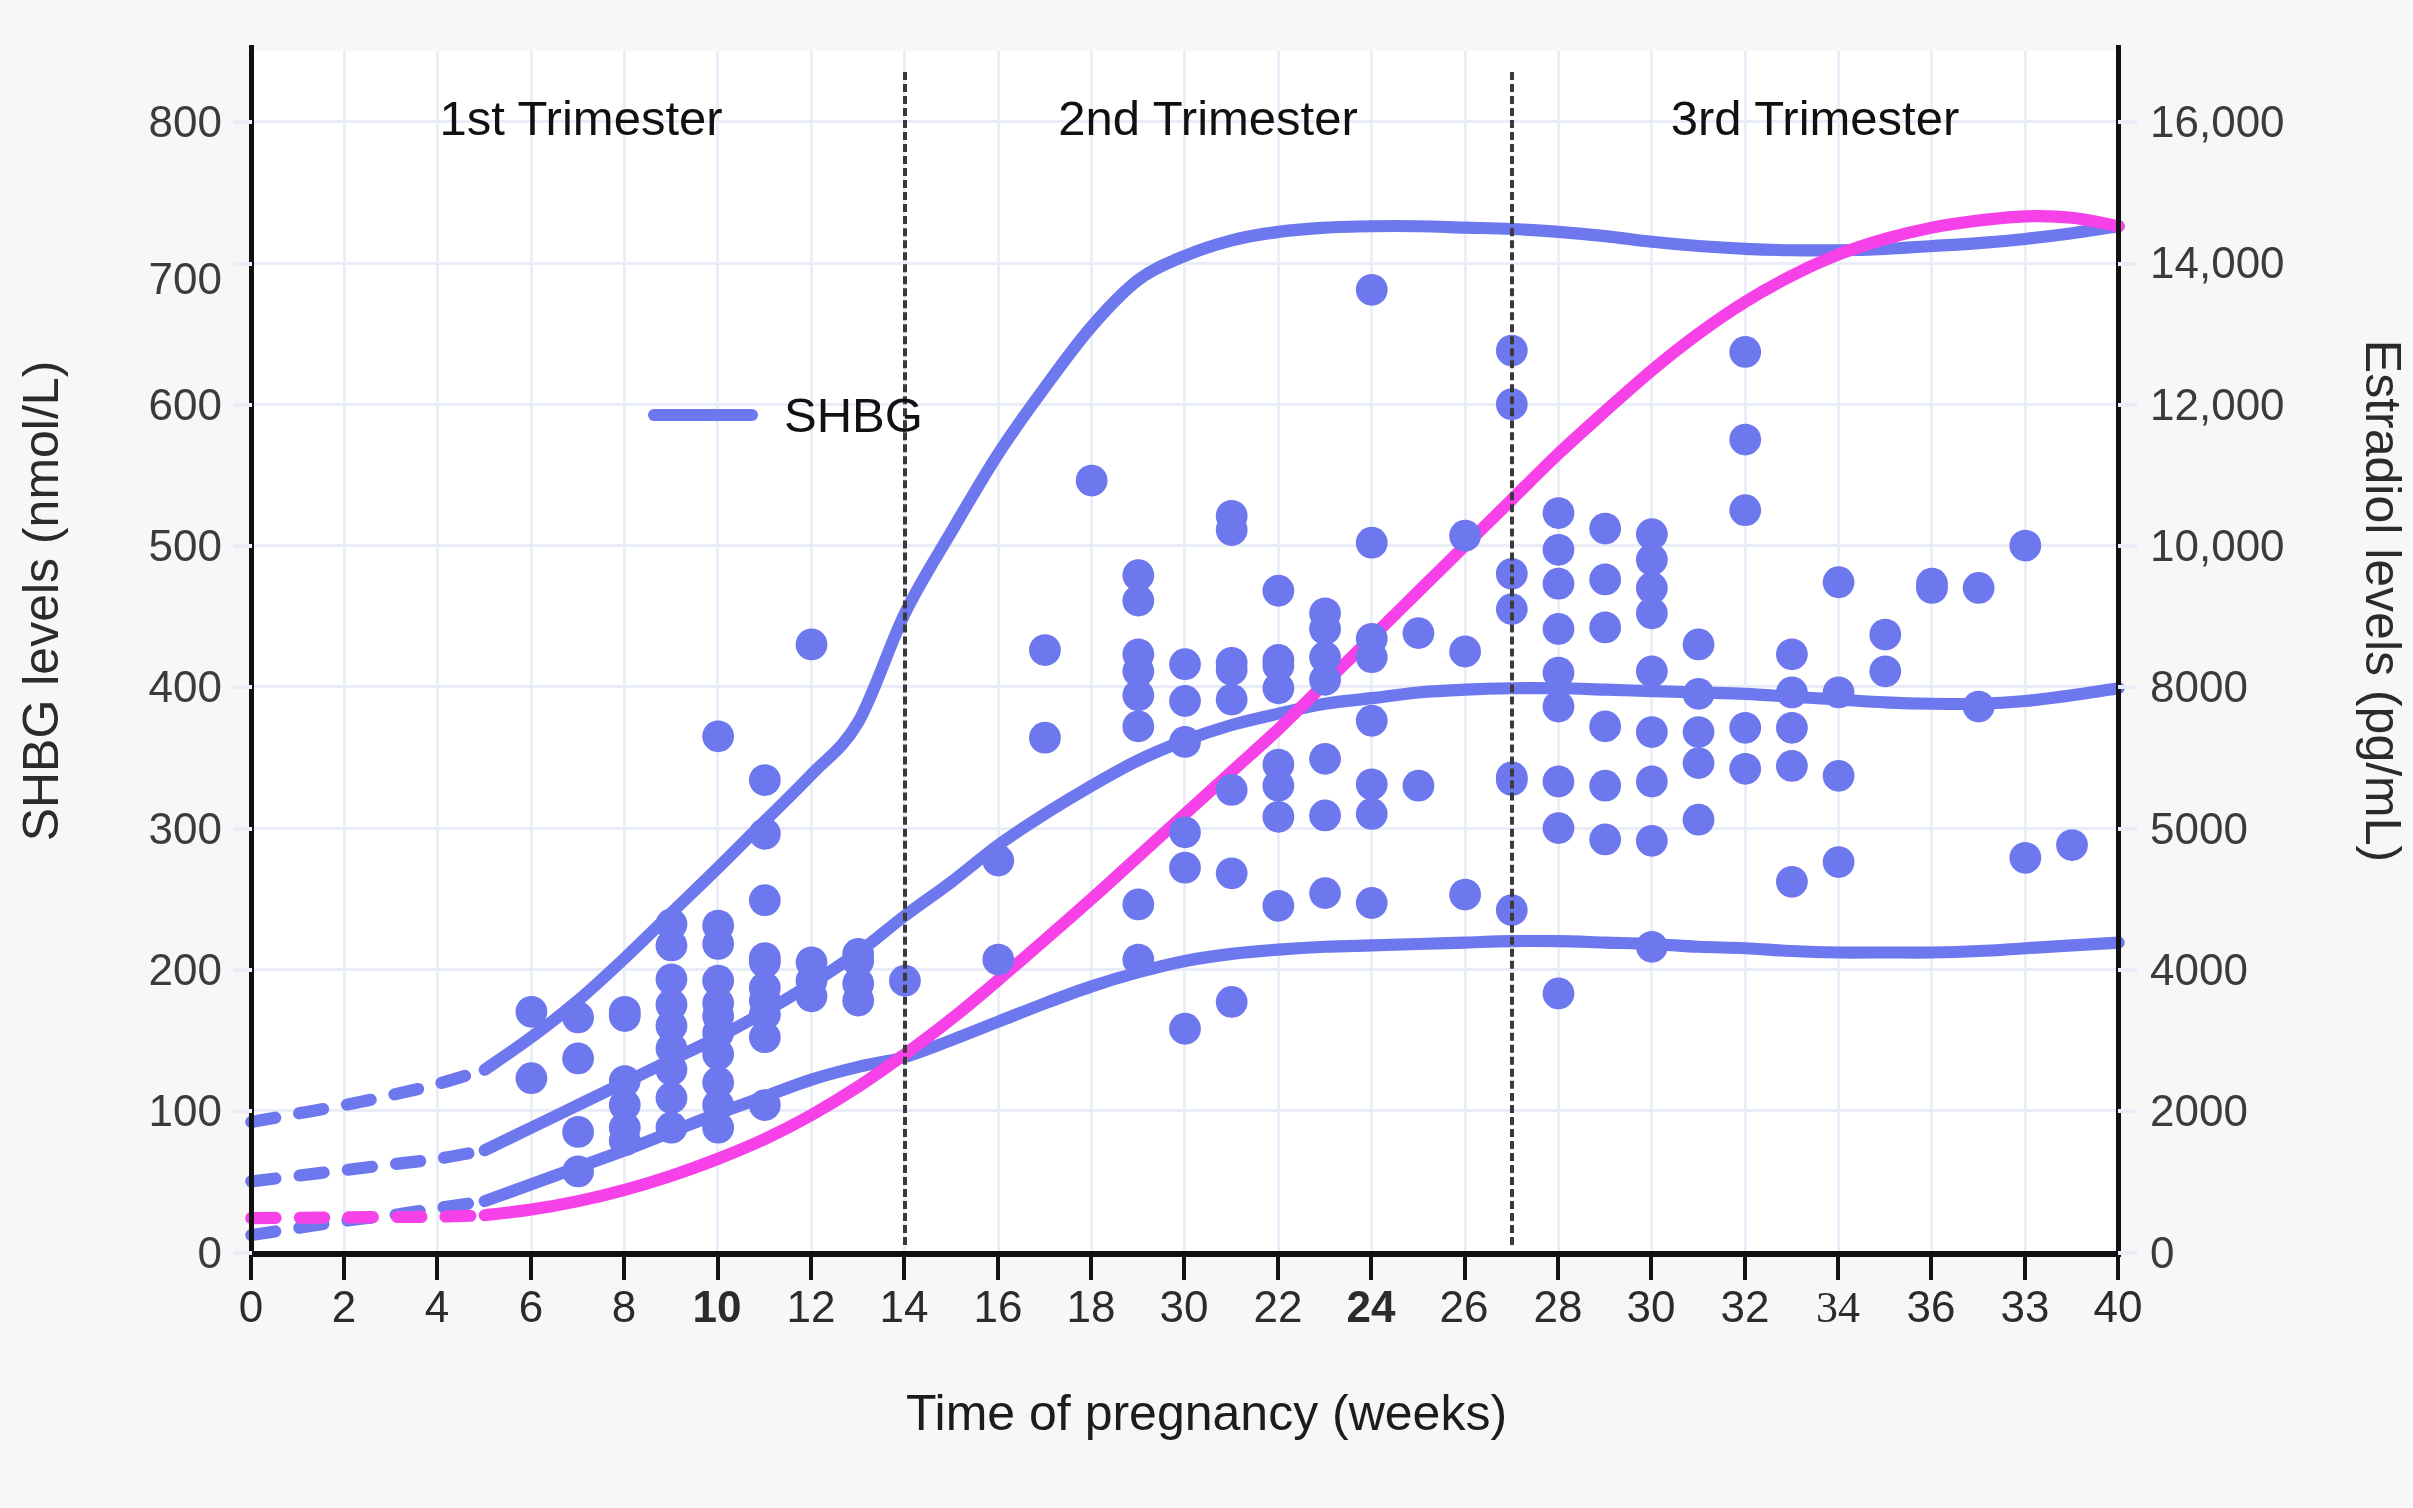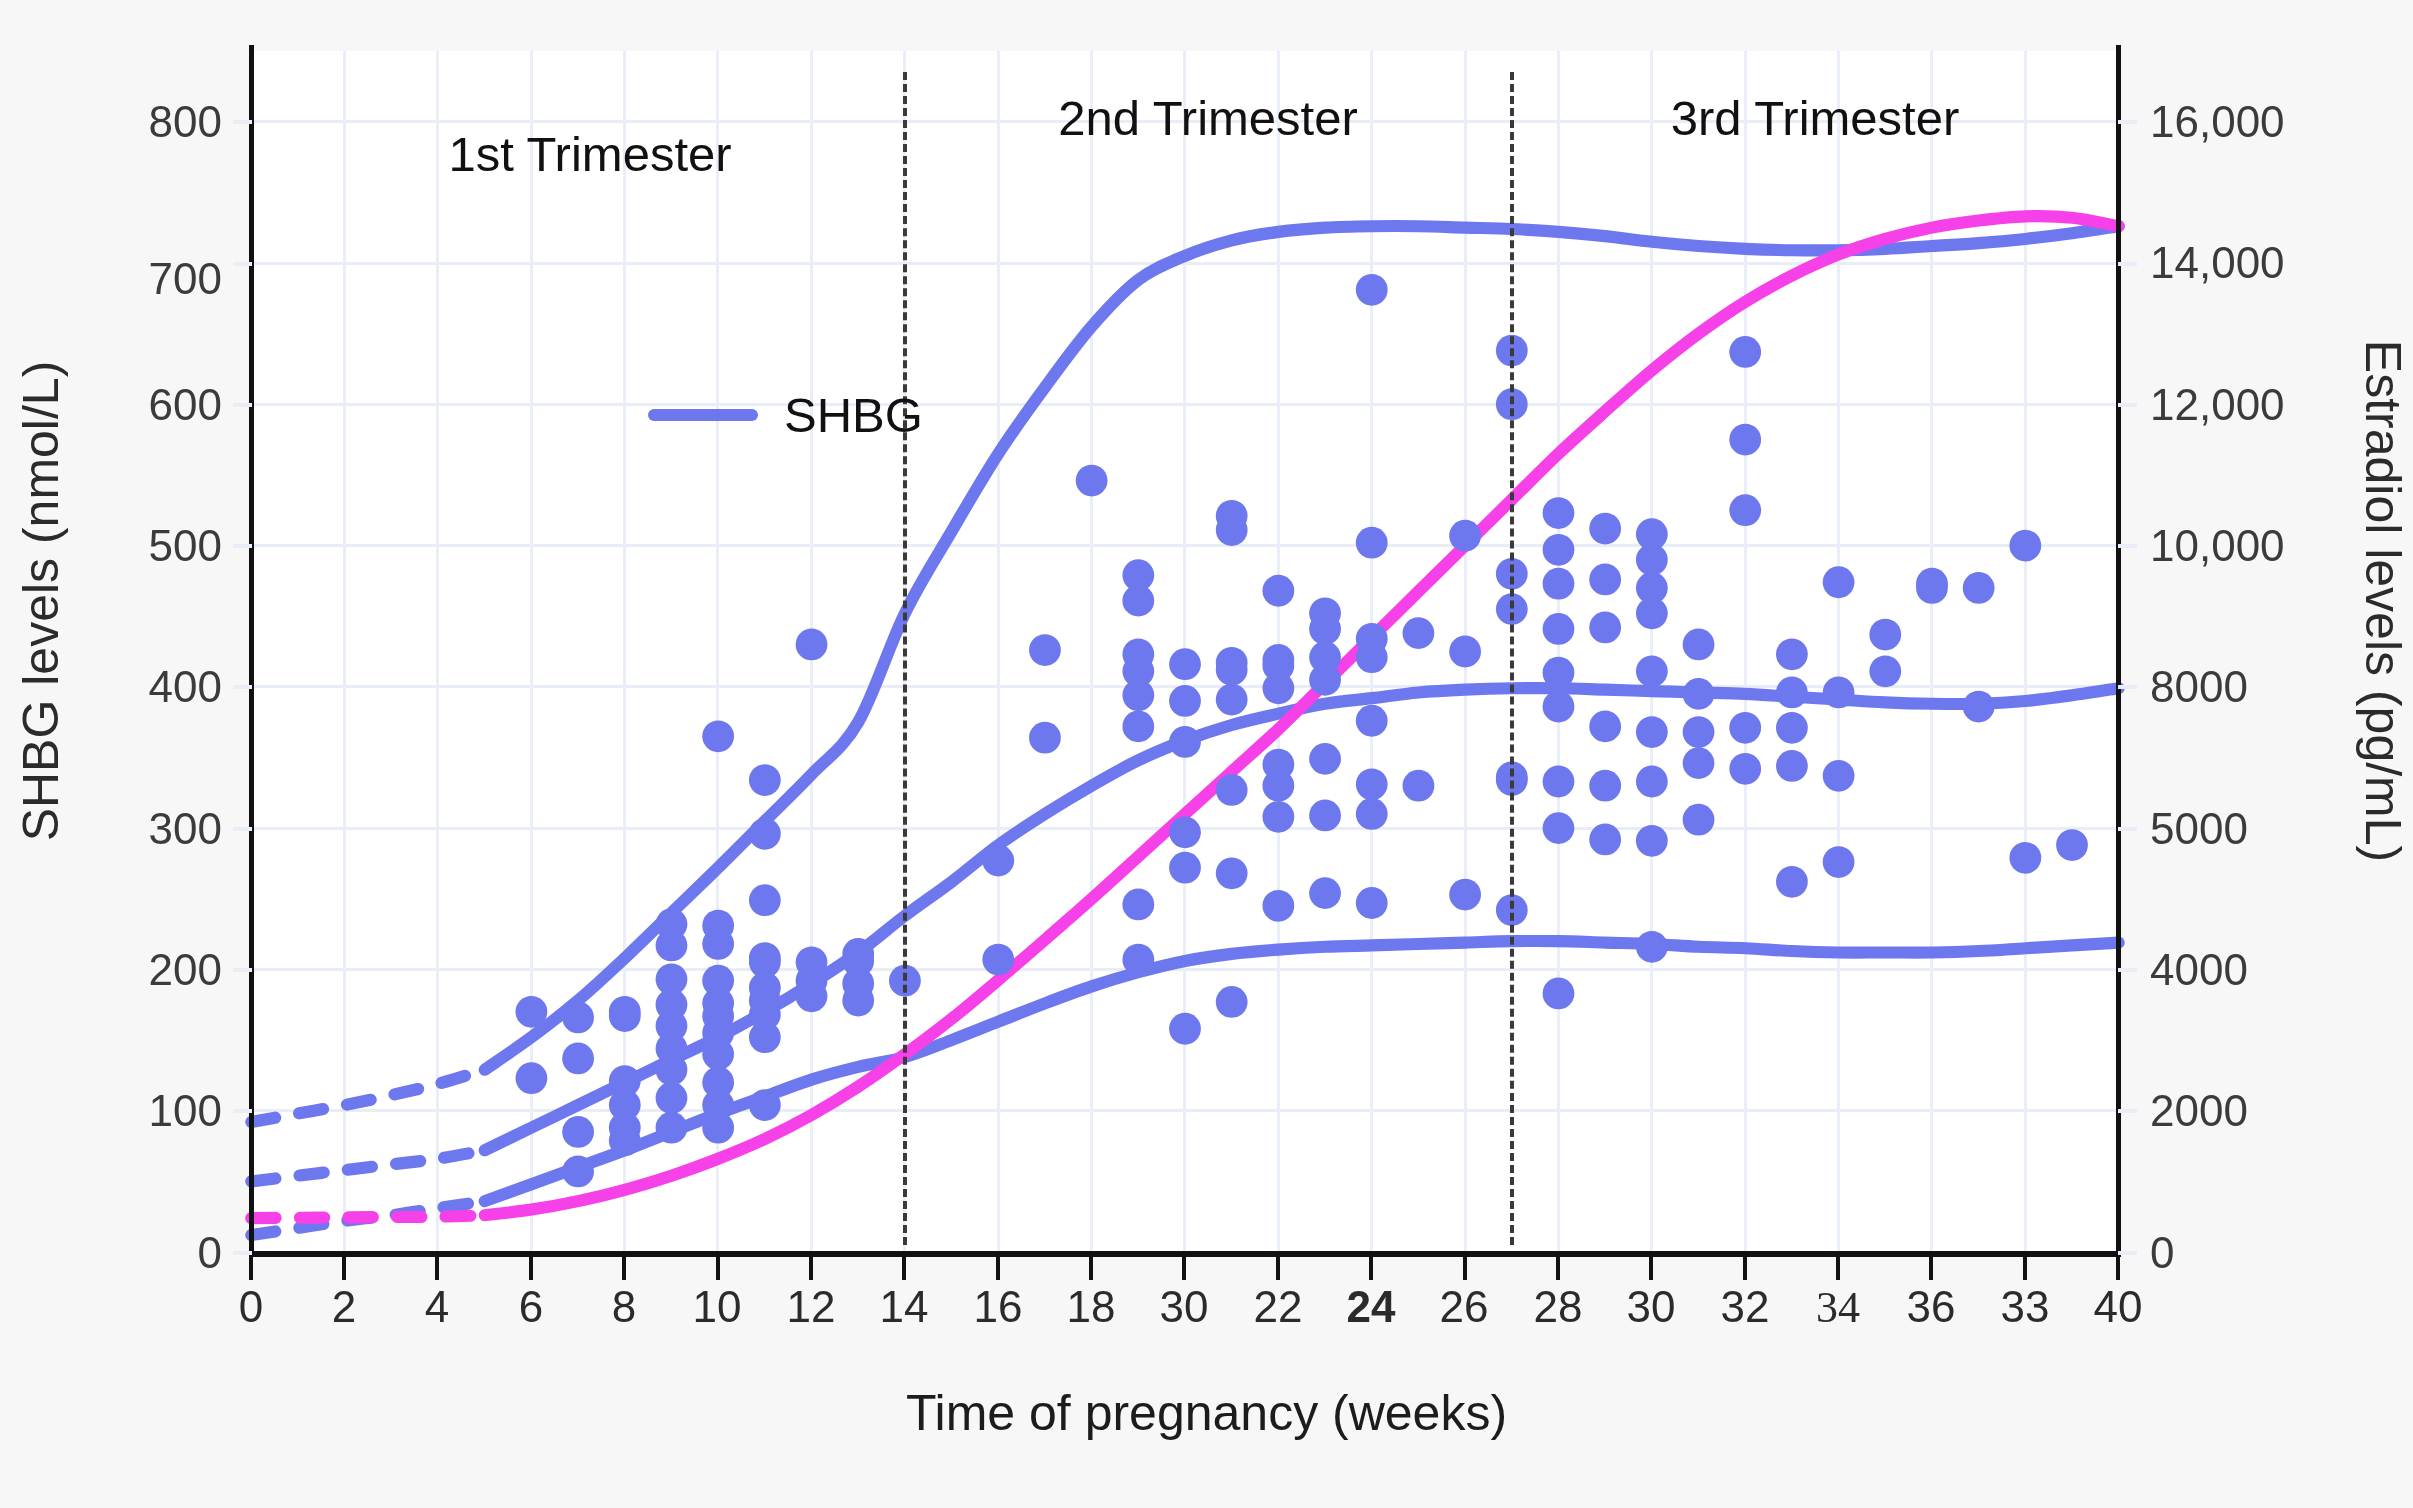--- a/index.html
+++ b/index.html
@@ -269,21 +269,21 @@
         <circle cx="1898.10" cy="529.12" r="17" fill="#6e78ee"></circle>
         <circle cx="1898.10" cy="863.22" r="17" fill="#6e78ee"></circle>
         <circle cx="1948.05" cy="849.61" r="17" fill="#6e78ee"></circle>
       </svg>
 
     <div id="seps">
         <div class="sep" style="left: 652px;"></div>
         <div class="sep" style="left: 1259px;"></div>
       </div>
     <div id="trilabels">
-        <div class="trilabel" style="left: 339px; margin-top: 36px;">1st Trimester</div>
+        <div class="trilabel" style="left: 330px;">1st Trimester</div>
         <div class="trilabel" style="left: 957px;">2nd Trimester</div>
         <div class="trilabel" style="left: 1564px;">3rd Trimester</div>
       </div>
 
     <div id="legend">
       <div class="legend-row">
         <span class="legend-swatch" id="sw0" style="background: rgb(110, 120, 238);"></span>
         <span class="legend-label">SHBG</span>
       </div>
     </div>
@@ -298,21 +298,21 @@
       <div class="xticklabel" style="left: 251px;">0</div>
       <div class="xtick" style="left: 342px;"></div>
       <div class="xticklabel" style="left: 344px;">2</div>
       <div class="xtick" style="left: 435px;"></div>
       <div class="xticklabel" style="left: 437px;">4</div>
       <div class="xtick" style="left: 529px;"></div>
       <div class="xticklabel" style="left: 531px;">6</div>
       <div class="xtick" style="left: 622px;"></div>
       <div class="xticklabel" style="left: 624px;">8</div>
       <div class="xtick" style="left: 716px;"></div>
-      <div class="xticklabel" style="left: 717px;">10</div>
+      <div class="xticklabel" style="left: 717px; font-weight: bold;">10</div>
       <div class="xtick" style="left: 809px;"></div>
       <div class="xticklabel" style="left: 811px;">12</div>
       <div class="xtick" style="left: 902px;"></div>
       <div class="xticklabel" style="left: 904px;">14</div>
       <div class="xtick" style="left: 996px;"></div>
       <div class="xticklabel" style="left: 998px;">16</div>
       <div class="xtick" style="left: 1089px;"></div>
       <div class="xticklabel" style="left: 1091px;">18</div>
       <div class="xtick" style="left: 1182px;"></div>
       <div class="xticklabel" style="left: 1184px;">30</div>

